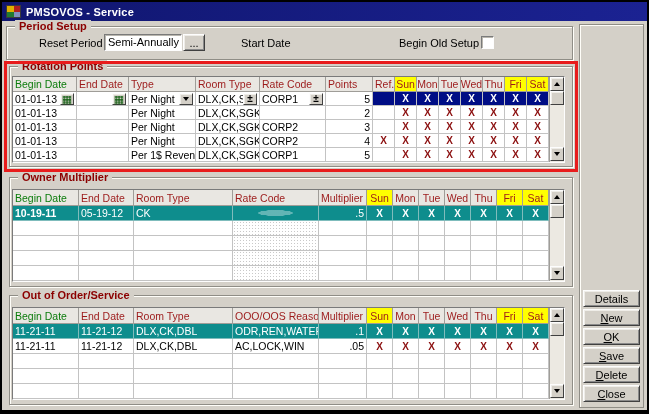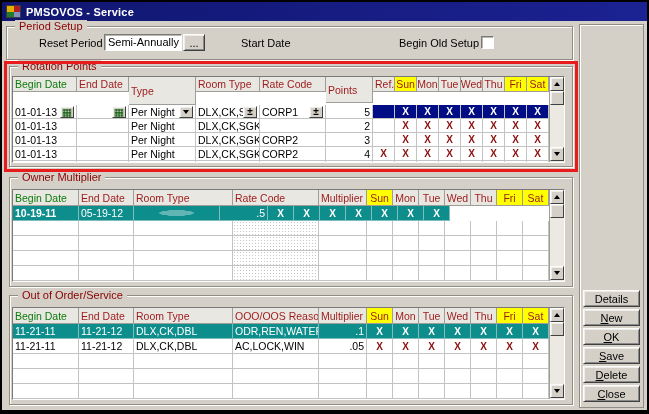--- a/index.html
+++ b/index.html
@@ -11,21 +11,21 @@
   .title-text { color:#fff; font-size:11px; font-weight:bold; margin-left:5px; letter-spacing:.2px; }
   .app-icon { width:15px; height:13px; background:#fdfdfd; border:1px solid #3a3a3a; display:grid;
     grid-template-columns:1fr 1fr; grid-template-rows:1fr 1fr; }
   .app-icon i:nth-child(1){background:#e0b000;} .app-icon i:nth-child(2){background:#b02020;}
   .app-icon i:nth-child(3){background:#207a30;} .app-icon i:nth-child(4){background:#8090c0;}
   .client { position:absolute; left:2px; top:21px; width:645px; height:389px; background:#d4d0c8; }
 
   .groupbox { position:absolute; border:1px solid #8f8d86;
     box-shadow: inset 1px 1px 0 #fffef9, 1px 1px 0 #fffef9; }
   .groupbox-label { position:absolute; top:-7px; left:8px; background:#d4d0c8; padding:0 4px;
-    color:#8b0000; font-size:11px; white-space:nowrap; }
+    color:#8b0000; font-size:11px; white-space:nowrap;font-weight:bold; }
 
   .lbl { position:absolute; font-size:11px; color:#000; white-space:nowrap; }
   .field { position:absolute; height:17px; background:#fff; border:1px solid;
     border-color:#7a7a7a #fdfdfd #fdfdfd #7a7a7a; box-shadow: inset 1px 1px 0 #b9b6ae;
     font-size:11px; padding:1px 3px; line-height:13px; color:#000; overflow:hidden; white-space:nowrap; }
   .field.ro { background:#eceae5; }
   .btn3d { background:#d4d0c8; border:1px solid; border-color:#fdfdfd #404040 #404040 #fdfdfd;
     box-shadow: inset 1px 1px 0 #efede8, inset -1px -1px 0 #8a8a8a;
     font-size:11px; color:#000; display:flex; align-items:center; justify-content:center; cursor:default; }
   .checkbox { position:absolute; width:13px; height:13px; background:#fff; border:1px solid;
@@ -99,24 +99,24 @@
       <span class="checkbox" style="left:474px; top:9px;"></span>
     </div>
 
     <div class="groupbox" style="left:7px; top:45px; width:564px; height:101px;">
       <span class="groupbox-label">Rotation Points</span>
     </div>
     <div class="grid" style="left:10px; top:55px; width:553px; height:87px;" id="rotation-grid">
         <div class="g-row g-head">
           <div class="g-cell green" style="width: 64px; height: 15px; flex: 0 0 64px;">Begin Date</div>
           <div class="g-cell" style="width: 52px; height: 15px; flex: 0 0 52px;">End Date</div>
-          <div class="g-cell" style="width: 67px; height: 28px; flex: 0 0 67px;">Type</div>
+          <div class="g-cell" style="width: 67px; height: 15px; flex: 0 0 67px;">Type</div>
           <div class="g-cell" style="width: 64px; height: 15px; flex: 0 0 64px;">Room Type</div>
           <div class="g-cell" style="width: 66px; height: 15px; flex: 0 0 66px;">Rate Code</div>
-          <div class="g-cell" style="width: 47px; height: 26px; flex: 0 0 47px;">Points</div>
+          <div class="g-cell" style="width: 47px; height: 15px; flex: 0 0 47px;">Points</div>
           <div class="g-cell" style="width: 22px; height: 15px; flex: 0 0 22px;">Ref.</div>
           <div class="g-cell ctr yellow" style="width: 22px; height: 15px; flex: 0 0 22px;">Sun</div>
           <div class="g-cell ctr" style="width: 22px; height: 15px; flex: 0 0 22px;">Mon</div>
           <div class="g-cell ctr" style="width: 22px; height: 15px; flex: 0 0 22px;">Tue</div>
           <div class="g-cell ctr" style="width: 22px; height: 15px; flex: 0 0 22px;">Wed</div>
           <div class="g-cell ctr" style="width: 22px; height: 15px; flex: 0 0 22px;">Thu</div>
           <div class="g-cell ctr yellow" style="width: 22px; height: 15px; flex: 0 0 22px;">Fri</div>
           <div class="g-cell ctr yellow" style="width: 22px; height: 15px; flex: 0 0 22px;">Sat</div>
         </div>
         <div class="g-row row-navy">
@@ -321,20 +321,21 @@
           <div class="g-cell ctr" style="width: 26px; height: 16px; flex: 0 0 26px;">Mon</div>
           <div class="g-cell ctr" style="width: 26px; height: 16px; flex: 0 0 26px;">Tue</div>
           <div class="g-cell ctr" style="width: 26px; height: 16px; flex: 0 0 26px;">Wed</div>
           <div class="g-cell ctr" style="width: 26px; height: 16px; flex: 0 0 26px;">Thu</div>
           <div class="g-cell ctr yellow" style="width: 26px; height: 16px; flex: 0 0 26px;">Fri</div>
           <div class="g-cell ctr yellow" style="width: 26px; height: 16px; flex: 0 0 26px;">Sat</div>
         </div>
         <div class="g-row row-teal">
           <div class="g-cell" style="width: 66px; height: 15px; flex: 0 0 66px; font-weight: bold;">10-19-11</div>
           <div class="g-cell" style="width: 55px; height: 15px; flex: 0 0 55px;">05-19-12</div>
+          <div class="g-cell" style="width: 99px; height: 15px; flex: 0 0 99px;">CK</div>
           <div class="g-cell stipple" style="width: 86px; height: 15px; flex: 0 0 86px;"></div>
           <div class="g-cell num" style="width: 48px; height: 15px; flex: 0 0 48px;">.5</div>
           <div class="g-cell ctr" style="width: 26px; height: 15px; flex: 0 0 26px;">
             <span class="xmark">X</span>
           </div>
           <div class="g-cell ctr" style="width: 26px; height: 15px; flex: 0 0 26px;">
             <span class="xmark">X</span>
           </div>
           <div class="g-cell ctr" style="width: 26px; height: 15px; flex: 0 0 26px;">
             <span class="xmark">X</span>

